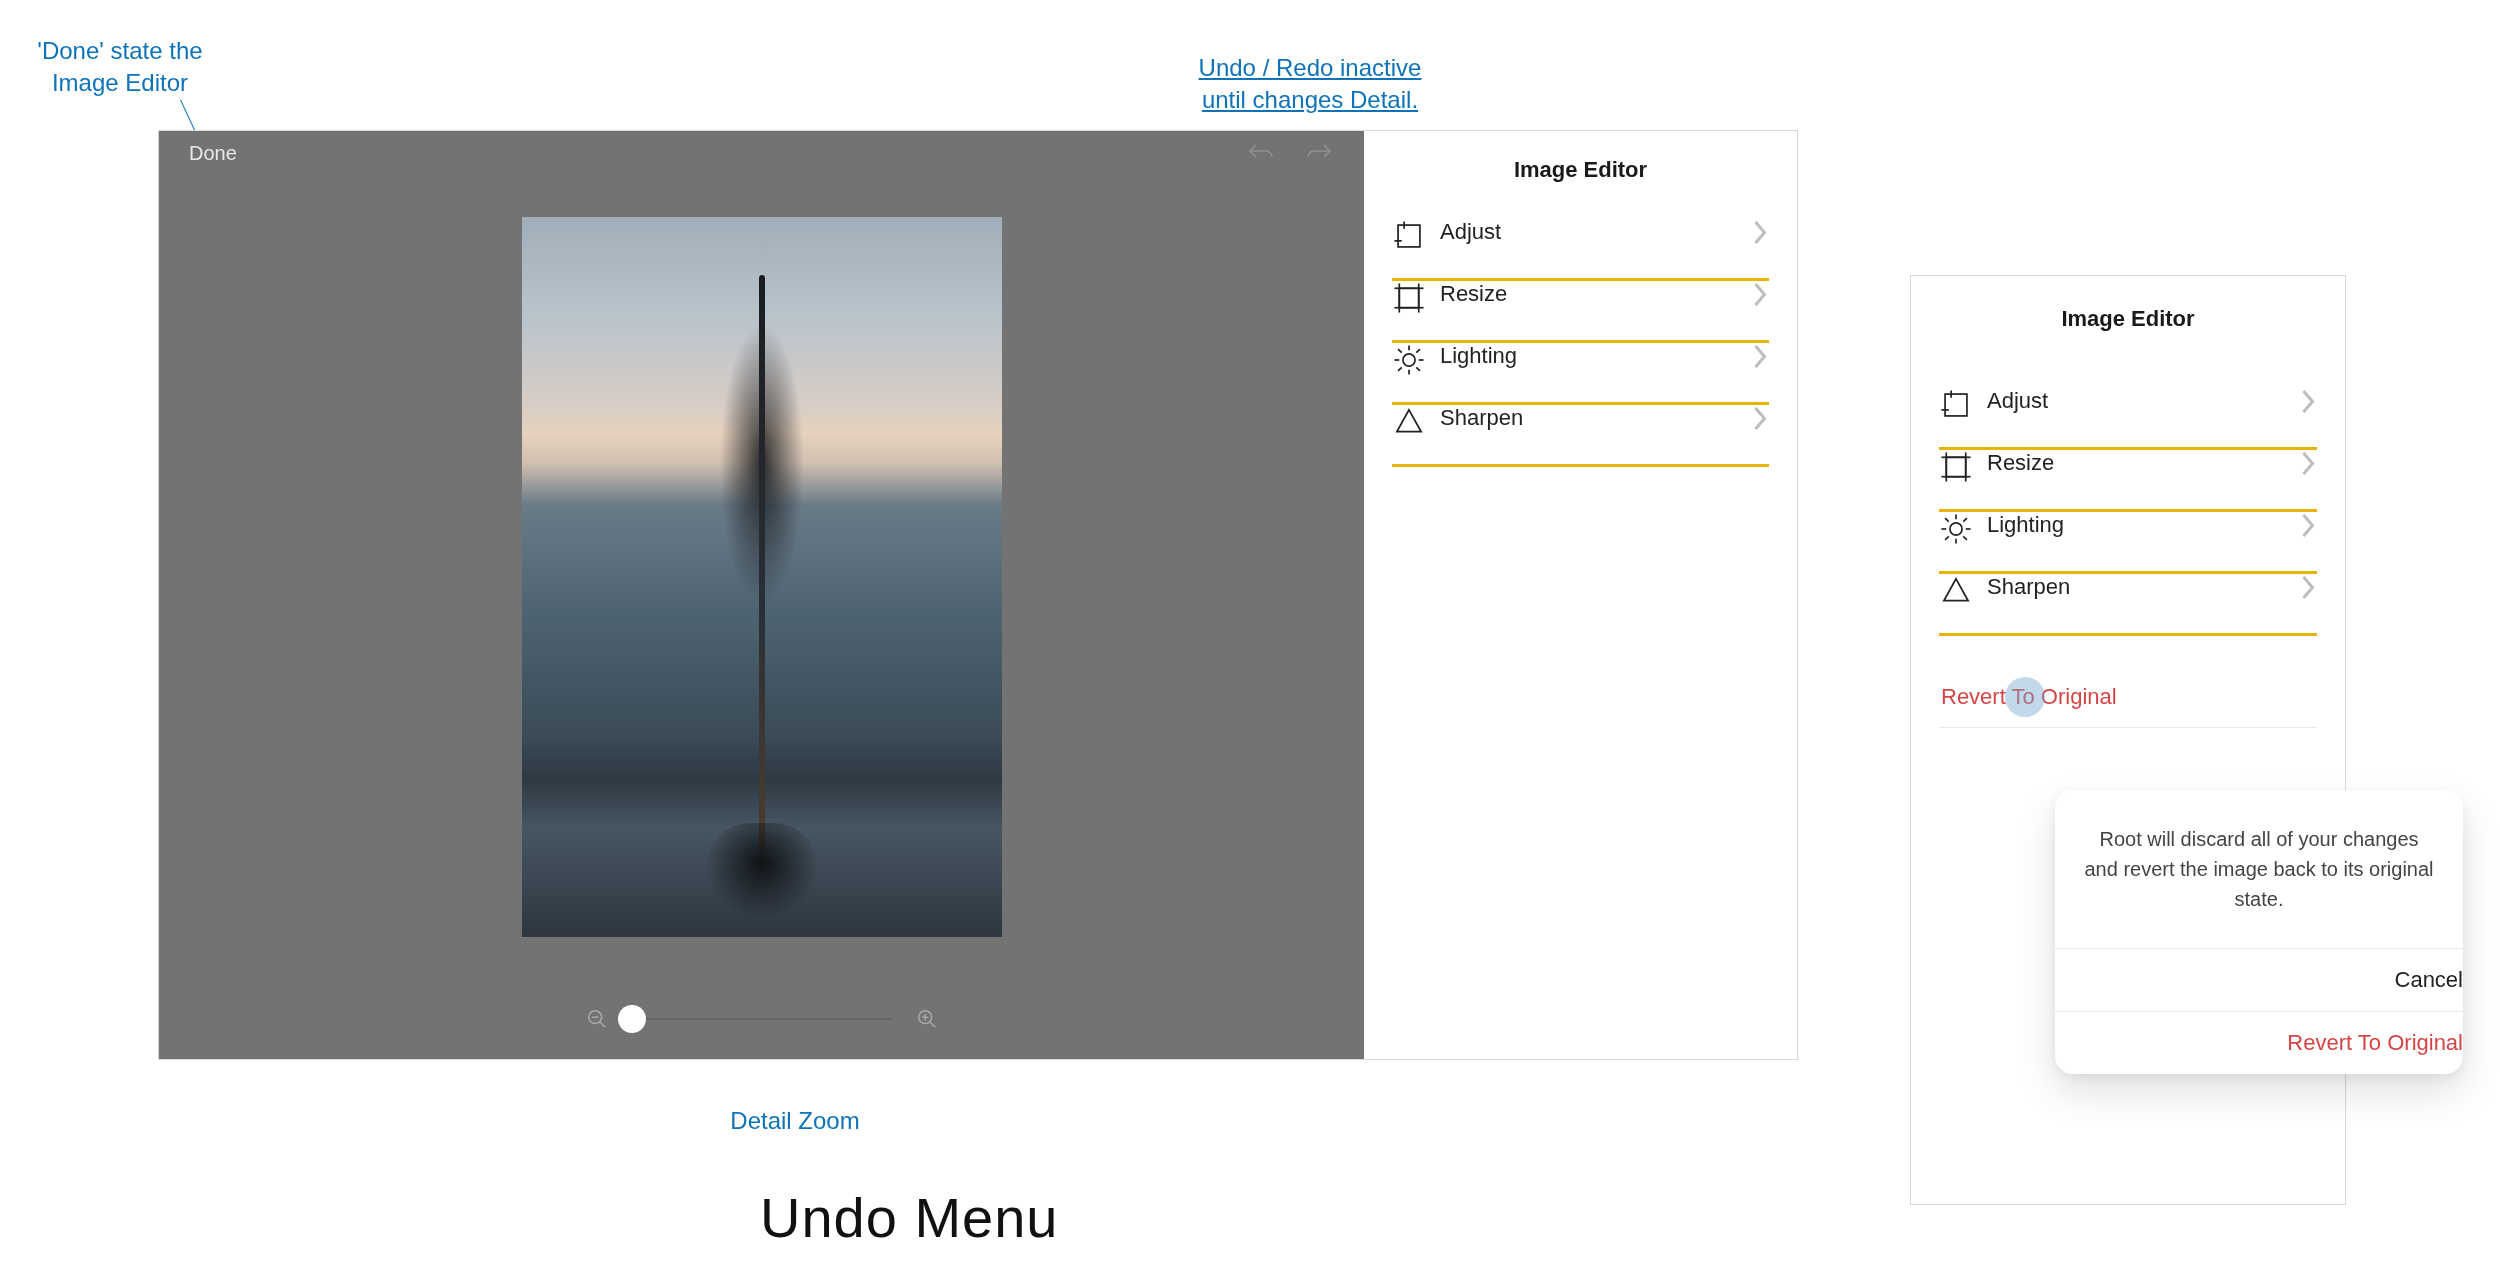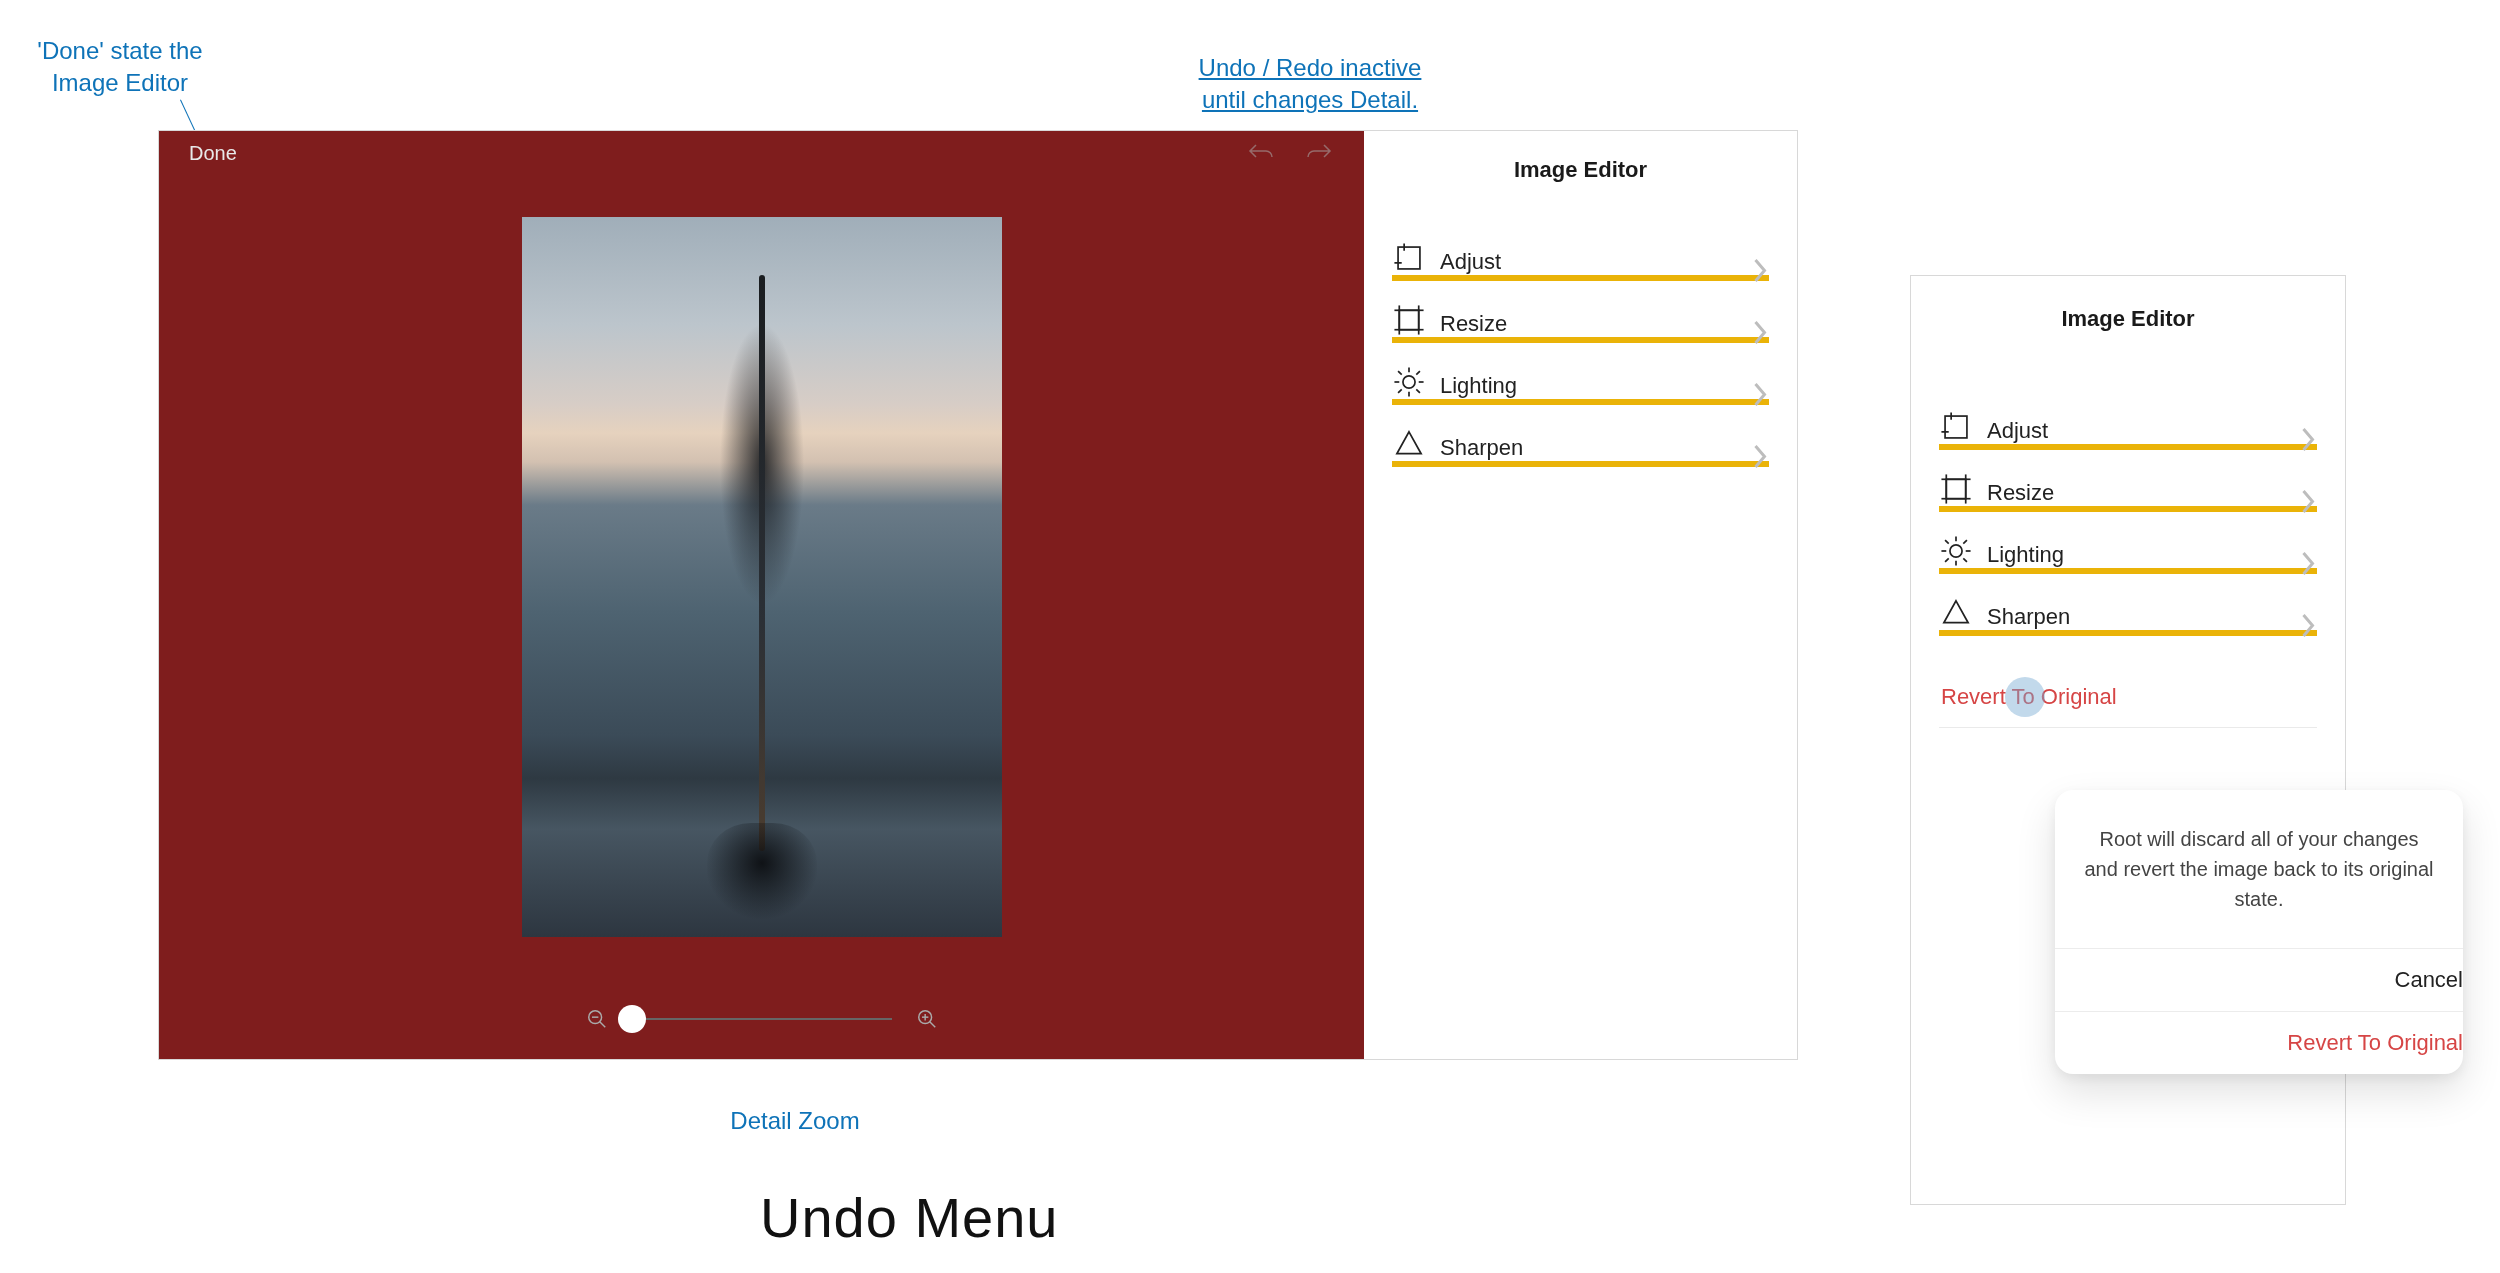--- a/index.html
+++ b/index.html
@@ -38,21 +38,21 @@
     left: 158px;
     top: 130px;
     width: 1640px;
     height: 930px;
     border: 1px solid #d8d8d8;
     display: flex;
     background: #fff;
   }
   .canvas-area {
     width: 1205px;
-    background: #7f1d1d;
+    background: #737373;
     position: relative;
     display: flex;
     flex-direction: column;
   }
   .canvas-top {
     height: 44px;
     display: flex;
     align-items: center;
     justify-content: space-between;
     padding: 0 30px;
@@ -158,23 +158,23 @@
     font-size: 22px;
     font-weight: 600;
     padding: 26px 0 36px;
     color:#1a1a1a;
   }
   .menu {
     padding: 0 28px;
   }
   .menu-row {
     display:flex;
-    align-items:flex-end;
+    align-items:flex-start;
     height: 62px;
-    border-bottom: 6px solid #eab308;
+    border-bottom: 3px solid #eab308;
     cursor:pointer;
     position:relative;
   }
   .menu-row:first-child { border-top: 0 solid #eaeaea; }
   .menu-icon {
     width:34px;
     height:34px;
     margin-right: 14px;
     display:flex;
     align-items:center;

